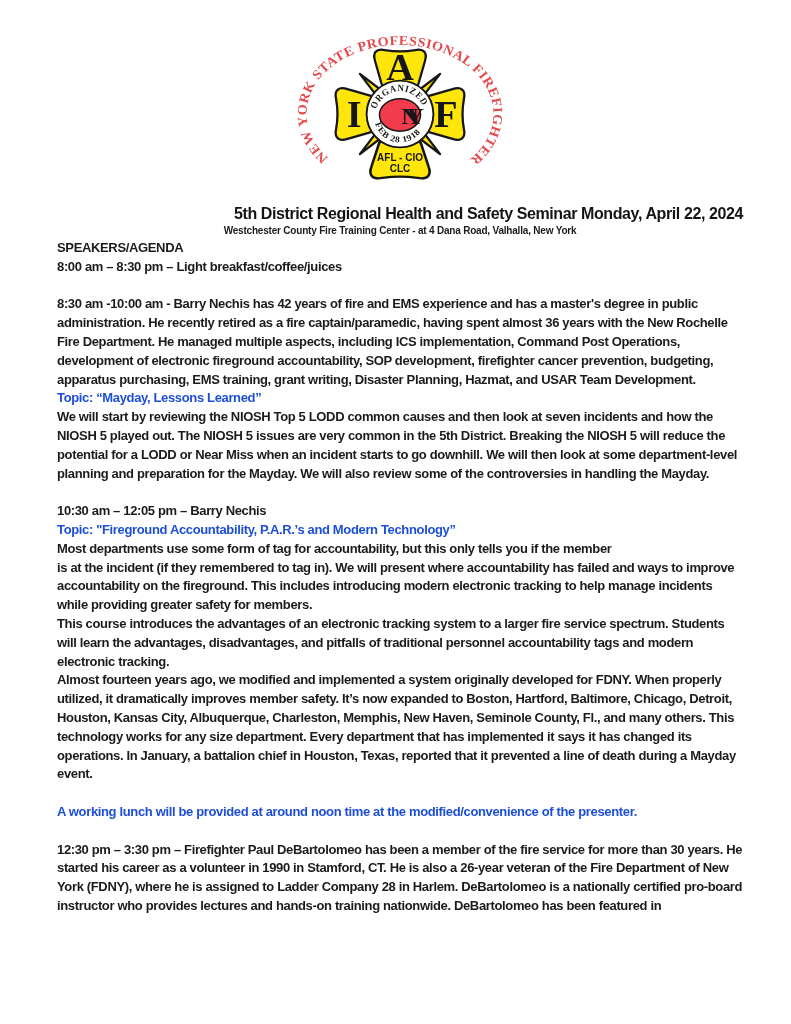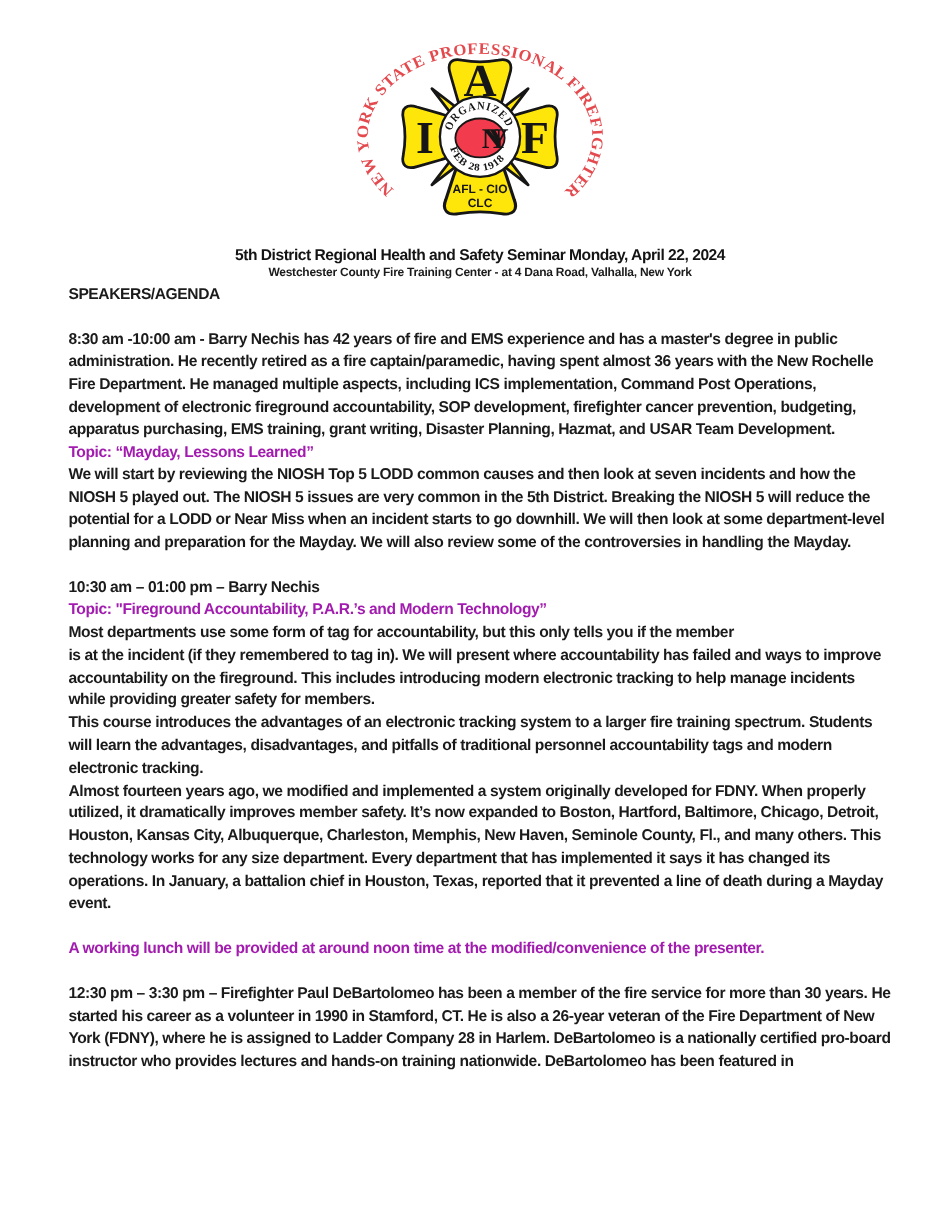--- a/index.html
+++ b/index.html
@@ -10,33 +10,33 @@
     background: #ffffff;
     font-family: "Liberation Sans", sans-serif;
     font-weight: 700;
     color: #1b1b1b;
     overflow: hidden;
     padding: 30px 48px 0 57px;
   }
   .logo-wrap { width: 218px; margin: 0 auto; }
   .logo-wrap svg { display: block; }
   .title {
-    margin: 7px 0 2px; text-align: center;
-    font-size: 13px; letter-spacing: -0.4px; color: #141414;
+    margin: 7px 0 2px; text-align: right;
+    font-size: 16px; letter-spacing: -0.4px; color: #141414;
   }
   .subtitle {
     margin: 0; text-align: center;
     font-size: 10px; letter-spacing: -0.2px; color: #1b1b1b;
   }
   .content {
     margin-top: 3px;
     font-size: 13px; line-height: 18.8px; letter-spacing: -0.35px;
   }
   .blk { margin: 0; }
-  .red { color: #a21caf; }
+  .red { color: #1d4ed8; }
   .pre { white-space: pre-wrap; }
   .spacer { height: 18.8px; }
   .ring-text { font-family: "Liberation Serif", serif; font-weight: 700; }
   .cross-letter { font-family: "Liberation Serif", serif; font-weight: 700; }
   .seal-text { font-family: "Liberation Serif", serif; font-weight: 700; }
   .arm-text { font-family: "Liberation Sans", sans-serif; font-weight: 700; }
 </style>
 </head>
 <body>
 
@@ -86,30 +86,31 @@
       <ellipse cx="0" cy="1" rx="21.5" ry="17" fill="#F23B4C" stroke="#161616" stroke-width="1.6"></ellipse>
       <text class="seal-text" x="7" y="10" text-anchor="middle" font-size="25" letter-spacing="-12.5" fill="#161616">NY</text>
     </svg>
   </div>
 
   <div class="title">5th District Regional Health and Safety Seminar Monday, April 22, 2024</div>
   <div class="subtitle">Westchester County Fire Training Center - at 4 Dana Road, Valhalla, New York</div>
 
   <div class="content">
     <p class="blk">SPEAKERS/AGENDA</p>
+    <p class="blk">8:00 am – 8:30 pm – Light breakfast/coffee/juices</p>
     <div class="spacer"></div>
     <p class="blk">8:30 am -10:00 am - Barry Nechis has 42 years of fire and EMS experience and has a master's degree in public administration. He recently retired as a fire captain/paramedic, having spent almost 36 years with the New Rochelle Fire Department. He managed multiple aspects, including ICS implementation, Command Post Operations, development of electronic fireground accountability, SOP development, firefighter cancer prevention, budgeting, apparatus purchasing, EMS training, grant writing, Disaster Planning, Hazmat, and USAR Team Development.</p>
     <p class="blk red">Topic: “Mayday, Lessons Learned”</p>
     <p class="blk">We will start by reviewing the NIOSH Top 5 LODD common causes and then look at seven incidents and how the NIOSH 5 played out. The NIOSH 5 issues are very common in the 5th District. Breaking the NIOSH 5 will reduce the potential for a LODD or Near Miss when an incident starts to go downhill. We will then look at some department-level planning and preparation for the Mayday. We will also review some of the controversies in handling the Mayday.</p>
     <div class="spacer"></div>
-    <p class="blk">10:30 am – 01:00 pm – Barry Nechis</p>
+    <p class="blk">10:30 am – 12:05 pm – Barry Nechis</p>
     <p class="blk red">Topic: "Fireground Accountability, P.A.R.’s and Modern Technology”</p>
     <p class="blk pre">Most departments use some form of tag for accountability, but this only tells you if the member
 is at the incident (if they remembered to tag in). We will present where accountability has failed and ways to improve accountability on the fireground. This includes introducing modern electronic tracking to help manage incidents while providing greater safety for members.</p>
-    <p class="blk">This course introduces the advantages of an electronic tracking system to a larger fire training spectrum. Students will learn the advantages, disadvantages, and pitfalls of traditional personnel accountability tags and modern electronic tracking.</p>
+    <p class="blk">This course introduces the advantages of an electronic tracking system to a larger fire service spectrum. Students will learn the advantages, disadvantages, and pitfalls of traditional personnel accountability tags and modern electronic tracking.</p>
     <p class="blk">Almost fourteen years ago, we modified and implemented a system originally developed for FDNY. When properly utilized, it dramatically improves member safety. It’s now expanded to Boston, Hartford, Baltimore, Chicago, Detroit, Houston, Kansas City, Albuquerque, Charleston, Memphis, New Haven, Seminole County, Fl., and many others. This technology works for any size department. Every department that has implemented it says it has changed its operations. In January, a battalion chief in Houston, Texas, reported that it prevented a line of death during a Mayday event.</p>
     <div class="spacer"></div>
     <p class="blk red">A working lunch will be provided at around noon time at the modified/convenience of the presenter.</p>
     <div class="spacer"></div>
     <p class="blk">12:30 pm – 3:30 pm – Firefighter Paul DeBartolomeo has been a member of the fire service for more than 30 years. He started his career as a volunteer in 1990 in Stamford, CT. He is also a 26-year veteran of the Fire Department of New York (FDNY), where he is assigned to Ladder Company 28 in Harlem. DeBartolomeo is a nationally certified pro-board instructor who provides lectures and hands-on training nationwide. DeBartolomeo has been featured in</p>
   </div>
 
 </div>
 
 </body></html>

